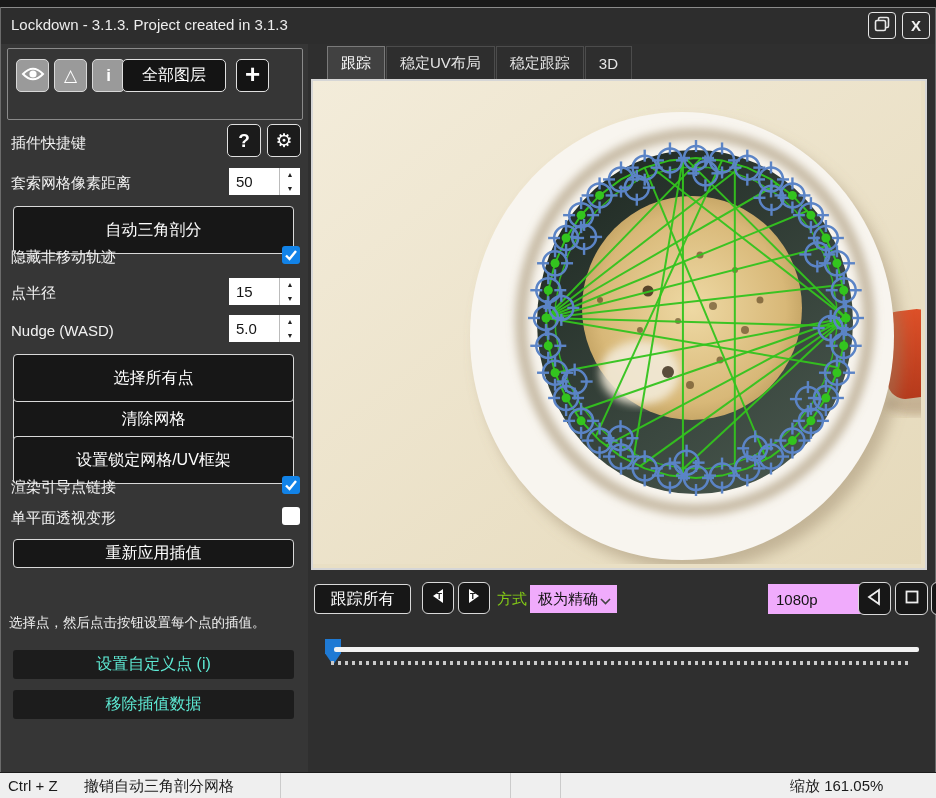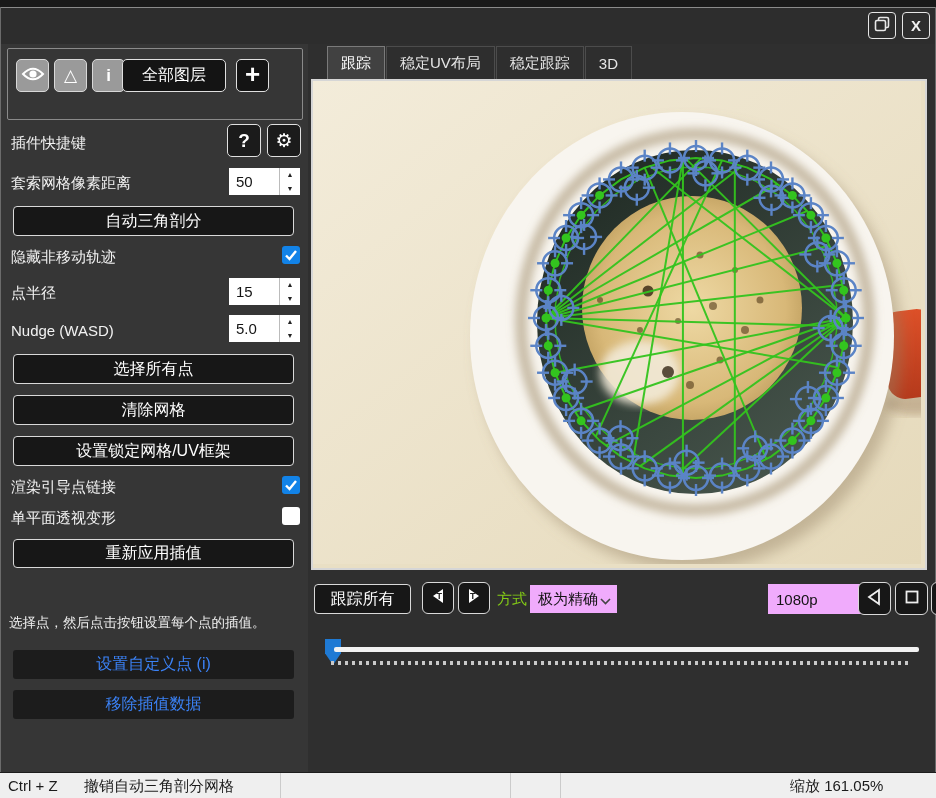--- a/index.html
+++ b/index.html
@@ -28,25 +28,25 @@
   .layers-btn{position:absolute;left:114px;top:10px;width:104px;height:33px;background:#141414;
               border:1px solid #e0e0e0;border-radius:5px;color:#fff;font-size:16px;
               display:flex;align-items:center;justify-content:center;box-sizing:border-box;}
   .prow-label{position:absolute;left:10px;font-size:15px;color:#f2f2f2;}
   .sq-btn{position:absolute;width:34px;height:33px;background:#1b1b1b;border:1px solid #e0e0e0;border-radius:5px;
           color:#fff;display:flex;align-items:center;justify-content:center;box-sizing:border-box;}
   .num-input{position:absolute;width:50px;height:27px;background:#fff;color:#141414;font-size:15px;
              border:none;padding:0 0 0 7px;box-sizing:border-box;display:flex;align-items:center;}
   .spinner{position:absolute;width:21px;height:27px;background:#fff;display:flex;flex-direction:column;box-sizing:border-box;border-left:1px solid #bbb;}
   .spinner div{flex:1;display:flex;align-items:center;justify-content:center;font-size:7px;color:#222;}
-  .wide-btn{position:absolute;left:12px;width:281px;height:30px;background:#171717;border:1px solid #d9d9d9;
+  .wide-btn{position:absolute;left:12px;width:281px;height:48px;background:#171717;border:1px solid #d9d9d9;
             border-radius:4px;color:#fff;font-size:16px;display:flex;align-items:center;justify-content:center;
             box-sizing:border-box;}
   .flat-btn{position:absolute;left:12px;width:281px;height:29px;background:#1c1c1c;border:none;border-radius:3px;
-            color:#3b82f6;font-size:16px;display:flex;align-items:center;justify-content:center;box-sizing:border-box;}
+            color:#5eead4;font-size:16px;display:flex;align-items:center;justify-content:center;box-sizing:border-box;}
   .checkbox{position:absolute;left:281px;width:18px;height:18px;border-radius:3px;background:#fff;box-sizing:border-box;}
   .checkbox.checked{background:#1283e8;}
   .checkbox svg{display:none;}
   .checkbox.checked svg{display:block;}
   .custom-title{position:absolute;left:8px;font-family:"DejaVu Serif","Liberation Serif",serif;
                 font-weight:bold;font-size:31px;color:#fff;letter-spacing:2px;}
   .custom-desc{position:absolute;left:8px;font-size:13.5px;color:#f0f0f0;}
   
   .right-area{position:absolute;left:308px;top:44px;width:627px;height:728px;background:#2f2f2f;}
   .tabbar{position:absolute;left:5px;top:1px;height:34px;display:flex;align-items:flex-end;}
@@ -73,20 +73,21 @@
   .statusbar .divider{position:absolute;top:0;width:1px;height:100%;background:#cbcbcb;}
   .status-text{position:absolute;top:4px;font-size:15px;color:#1b1b1b;}
 </style>
 </head>
 <body>
 
 <div id="app">
 
   <div class="topstrip"></div>
   <div class="titlebar">
+    <div class="title-text">Lockdown - 3.1.3. Project created in 3.1.3</div>
     <div class="winbtn restore">
       <span>
         <svg width="20" height="20" viewBox="0 0 20 20">
           <rect x="6.5" y="3.5" width="10" height="10" rx="1.5" fill="none" stroke="#e8e8e8" stroke-width="1.6"></rect>
           <rect x="3.5" y="6.5" width="10" height="10" rx="1.5" fill="#2d2d2d" stroke="#e8e8e8" stroke-width="1.6"></rect>
         </svg>
       </span>
     </div>
     <div class="winbtn close">
       <span>X</span>

